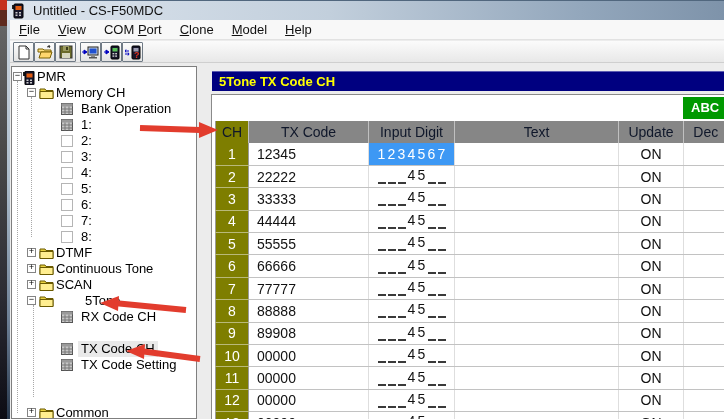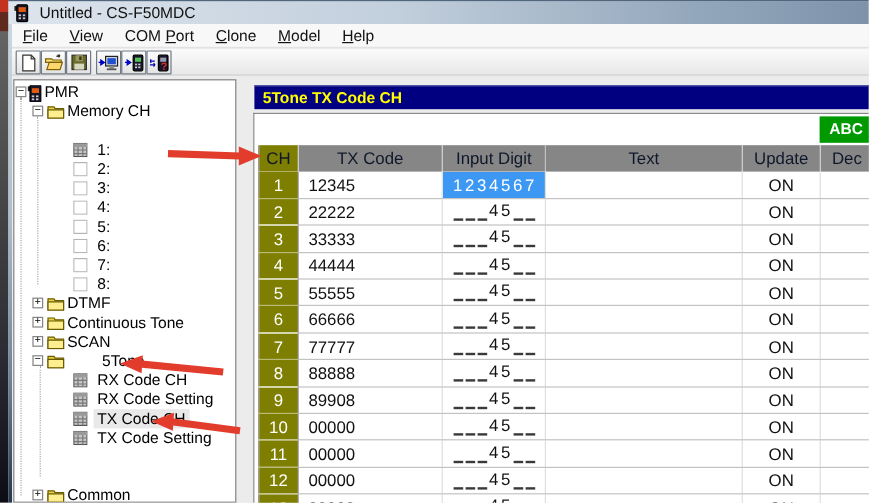--- a/index.html
+++ b/index.html
@@ -182,20 +182,30 @@
       <div class="tree-row" style="top: 18px;">
         <span class="expander" style="left: 15px;">−</span>
         <span style="position: absolute; left: 27px; top: 1px;">
           <svg class="tree-ic" width="15" height="12" viewBox="0 0 15 12">
             <path d="M1 2 h5 l1 1.5 h7 v8 h-13 z" fill="#e8d040" stroke="#6a5a00"></path>
             <path d="M1 4.5 h13 v7 h-13 z" fill="#ffee90" stroke="#6a5a00"></path>
           </svg>
         </span>
         <span class="tree-label" style="left: 41px;">Memory CH</span>
       </div>
+      <div class="tree-row" style="top: 34px;">
+        <span style="position: absolute; left: 49px; top: 1px;">
+          <svg class="tree-ic" width="12" height="12" viewBox="0 0 12 12">
+            <rect x="0.5" y="0.5" width="11" height="11" fill="#c6c6c6" stroke="#555"></rect>
+            <rect x="0.5" y="0.5" width="11" height="3" fill="#9a9a9a"></rect>
+            <path d="M0.5 6 h11 M0.5 9 h11 M4 3.5 v8 M8 3.5 v8" stroke="#777" fill="none"></path>
+          </svg>
+        </span>
+        <span class="tree-label" style="left: 66px;">Bank Operation</span>
+      </div>
       <div class="tree-row" style="top: 50px;">
         <span style="position: absolute; left: 49px; top: 1px;">
           <svg class="tree-ic" width="12" height="12" viewBox="0 0 12 12">
             <rect x="0.5" y="0.5" width="11" height="11" fill="#c6c6c6" stroke="#555"></rect>
             <rect x="0.5" y="0.5" width="11" height="3" fill="#9a9a9a"></rect>
             <path d="M0.5 6 h11 M0.5 9 h11 M4 3.5 v8 M8 3.5 v8" stroke="#777" fill="none"></path>
           </svg>
         </span>
         <span class="tree-label" style="left: 66px;">1:</span>
       </div>
@@ -297,30 +307,20 @@
       </div>
       <div class="tree-row" style="top: 242px;">
         <span style="position: absolute; left: 49px; top: 1px;">
           <svg class="tree-ic" width="12" height="12" viewBox="0 0 12 12">
             <rect x="0.5" y="0.5" width="11" height="11" fill="#c6c6c6" stroke="#555"></rect>
             <rect x="0.5" y="0.5" width="11" height="3" fill="#9a9a9a"></rect>
             <path d="M0.5 6 h11 M0.5 9 h11 M4 3.5 v8 M8 3.5 v8" stroke="#777" fill="none"></path>
           </svg>
         </span>
         <span class="tree-label" style="left: 66px;">RX Code CH</span>
-      </div>
-      <div class="tree-row" style="top: 258px;">
-        <span style="position: absolute; left: 49px; top: 1px;">
-          <svg class="tree-ic" width="12" height="12" viewBox="0 0 12 12">
-            <rect x="0.5" y="0.5" width="11" height="11" fill="#c6c6c6" stroke="#555"></rect>
-            <rect x="0.5" y="0.5" width="11" height="3" fill="#9a9a9a"></rect>
-            <path d="M0.5 6 h11 M0.5 9 h11 M4 3.5 v8 M8 3.5 v8" stroke="#777" fill="none"></path>
-          </svg>
-        </span>
-        <span class="tree-label" style="left: 66px;">RX Code Setting</span>
       </div>
       <div class="tree-row" style="top: 274px;">
         <span style="position: absolute; left: 49px; top: 1px;">
           <svg class="tree-ic" width="12" height="12" viewBox="0 0 12 12">
             <rect x="0.5" y="0.5" width="11" height="11" fill="#c6c6c6" stroke="#555"></rect>
             <rect x="0.5" y="0.5" width="11" height="3" fill="#9a9a9a"></rect>
             <path d="M0.5 6 h11 M0.5 9 h11 M4 3.5 v8 M8 3.5 v8" stroke="#777" fill="none"></path>
           </svg>
         </span>
         <span class="tree-label selected" style="left: 66px;">TX Code CH</span>

